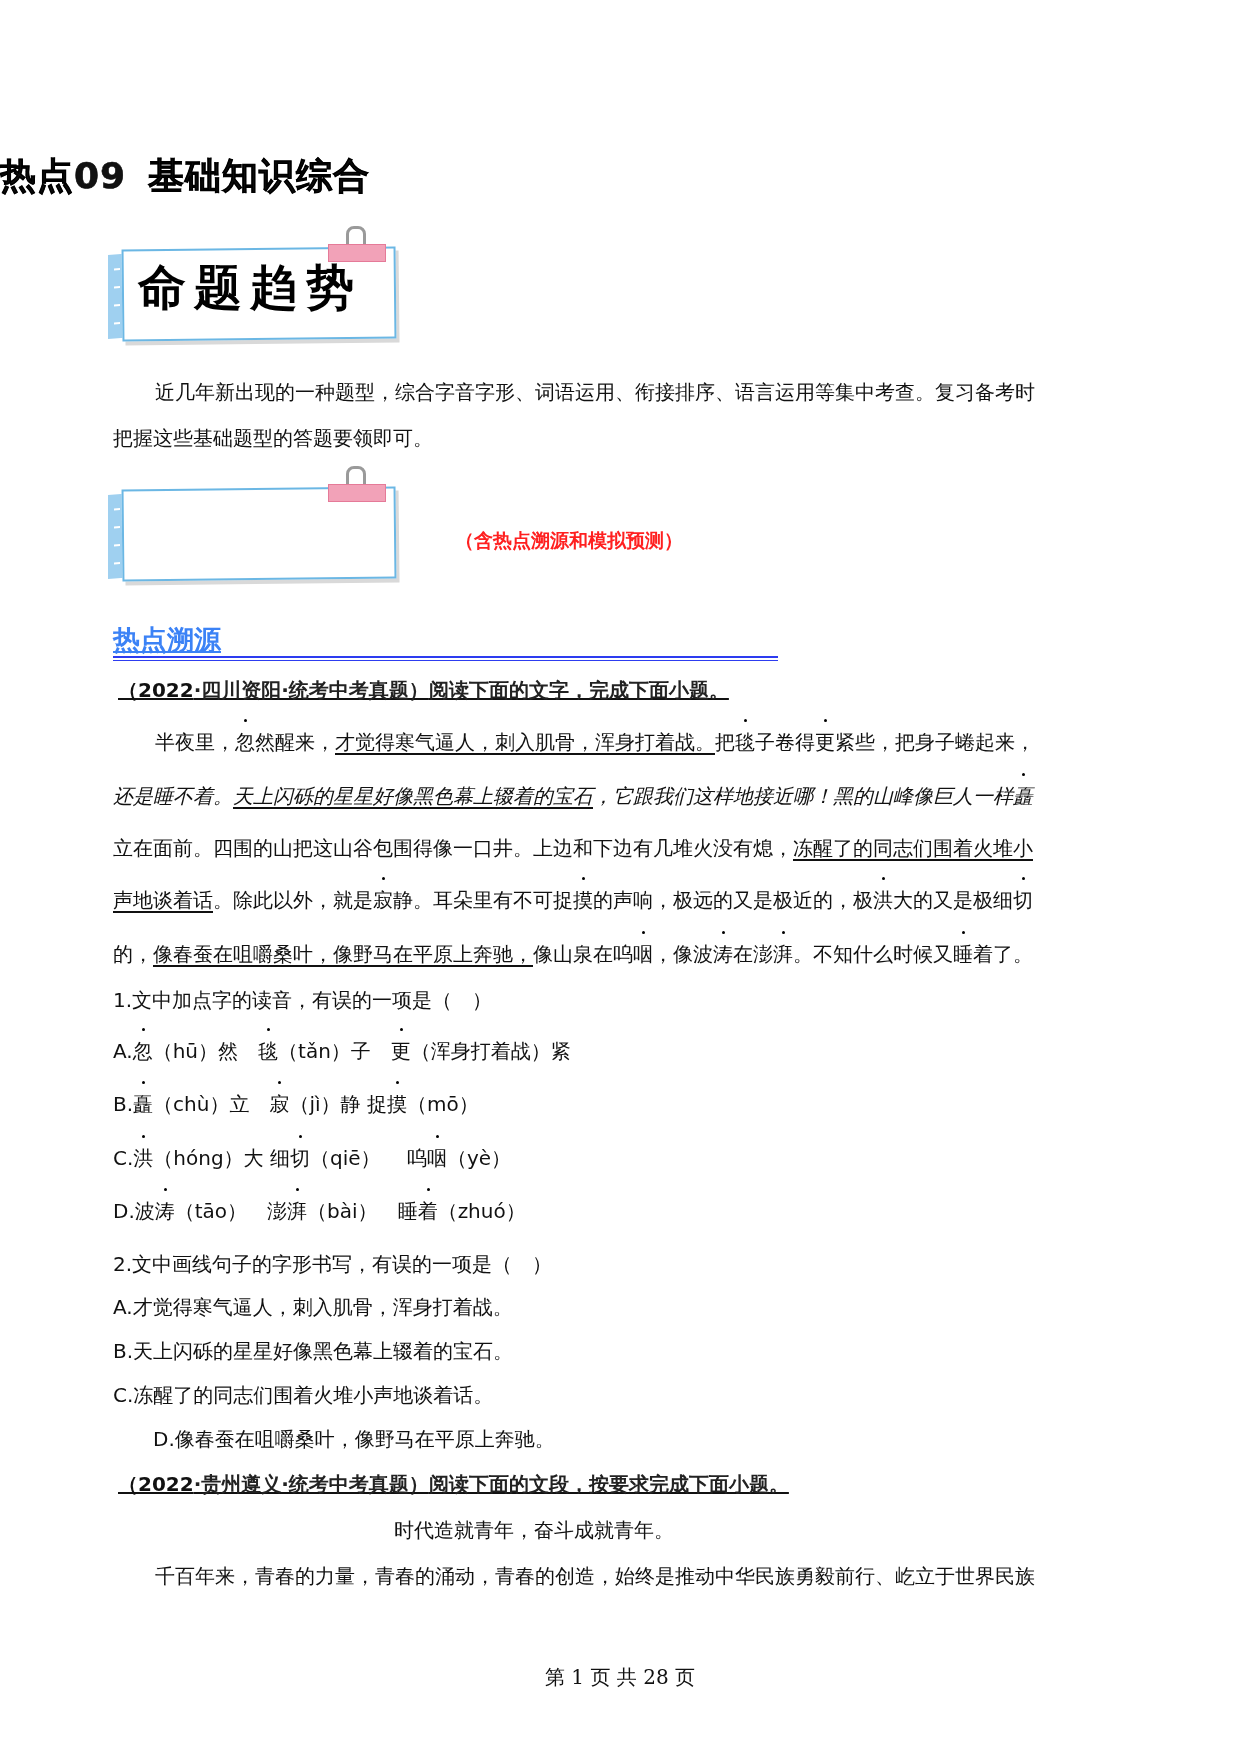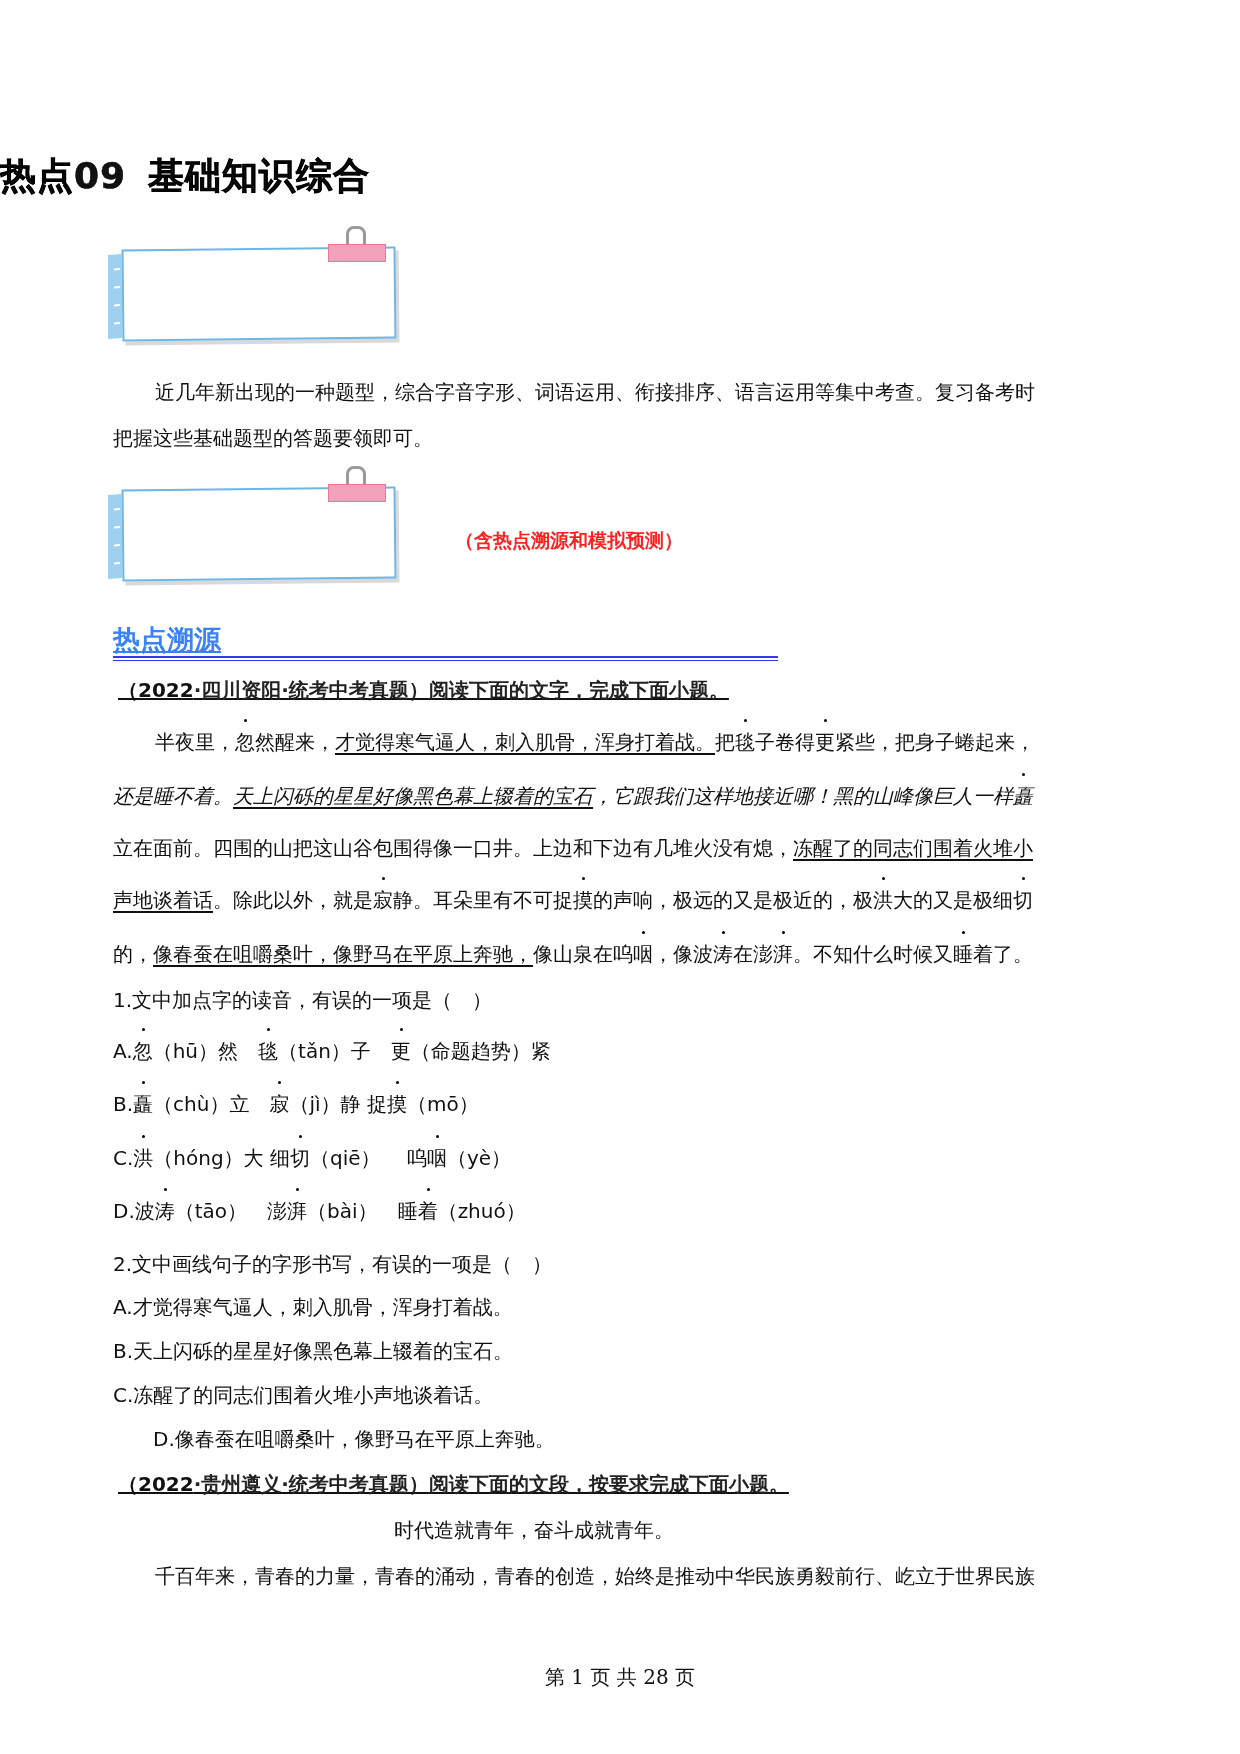--- a/index.html
+++ b/index.html
@@ -51,20 +51,21 @@
 <div class="banner" style="left:108px; top:232px;">
   <div class="tape">
       <i style="top:14px"></i>
       <i style="top:32px"></i>
       <i style="top:50px"></i>
       <i style="top:68px"></i>
     </div>
   <div class="card"></div>
   <div class="clip-wire"></div>
   <div class="clip-base"></div>
+  <div class="label">命题趋势</div>
 </div>
 
 <div class="abs para indent" style="top:382px;">近几年新出现的一种题型，综合字音字形、词语运用、衔接排序、语言运用等集中考查。复习备考时</div>
 <div class="abs para" style="top:428px;">把握这些基础题型的答题要领即可。</div>
 
 <div class="banner" style="left:108px; top:472px;">
   <div class="tape">
       <i style="top:14px"></i>
       <i style="top:32px"></i>
       <i style="top:50px"></i>
@@ -96,21 +97,21 @@
 <div class="abs para" style="top:890px;">
   <span class="u">声地谈着话</span><span>。除此以外，就是</span><span class="dot">寂</span><span>静。耳朵里有不可捉</span><span class="dot">摸</span><span>的声响，极远的又是极近的，极</span><span class="dot">洪</span><span>大的又是极细</span><span class="dot">切</span>
 </div>
 <div class="abs para" style="top:944px;">
   <span>的，</span><span class="u">像春蚕在咀嚼桑叶，像野马在平原上奔驰，</span><span>像山泉在呜</span><span class="dot">咽</span><span>，像波</span><span class="dot">涛</span><span>在</span><span>澎</span><span class="dot">湃</span><span>。不知什么时候又</span><span class="dot">睡</span><span>着了。</span>
 </div>
 
 <div class="abs para" style="top:990px;">1.文中加点字的读音，有误的一项是（　）</div>
 
 <div class="abs para" style="top:1041px;">
-  <span>A.</span><span class="dot">忽</span><span>（hū）然　</span><span class="dot">毯</span><span>（tǎn）子　</span><span class="dot">更</span><span>（命题趋势）紧</span>
+  <span>A.</span><span class="dot">忽</span><span>（hū）然　</span><span class="dot">毯</span><span>（tǎn）子　</span><span class="dot">更</span><span>（浑身打着战）紧</span>
 </div>
 <div class="abs para" style="top:1094px;">
   <span>B.</span><span class="dot">矗</span><span>（chù）立　</span><span class="dot">寂</span><span>（jì）静 捉</span><span class="dot">摸</span><span>（mō）</span>
 </div>
 <div class="abs para" style="top:1148px;">
   <span>C.</span><span class="dot">洪</span><span>（hóng）大 细</span><span class="dot">切</span><span>（qiē）　 呜</span><span class="dot">咽</span><span>（yè）</span>
 </div>
 <div class="abs para" style="top:1201px;">
   <span>D.</span><span>波</span><span class="dot">涛</span><span>（tāo）　澎</span><span class="dot">湃</span><span>（bài）　</span><span>睡</span><span class="dot">着</span><span>（zhuó）</span>
 </div>

